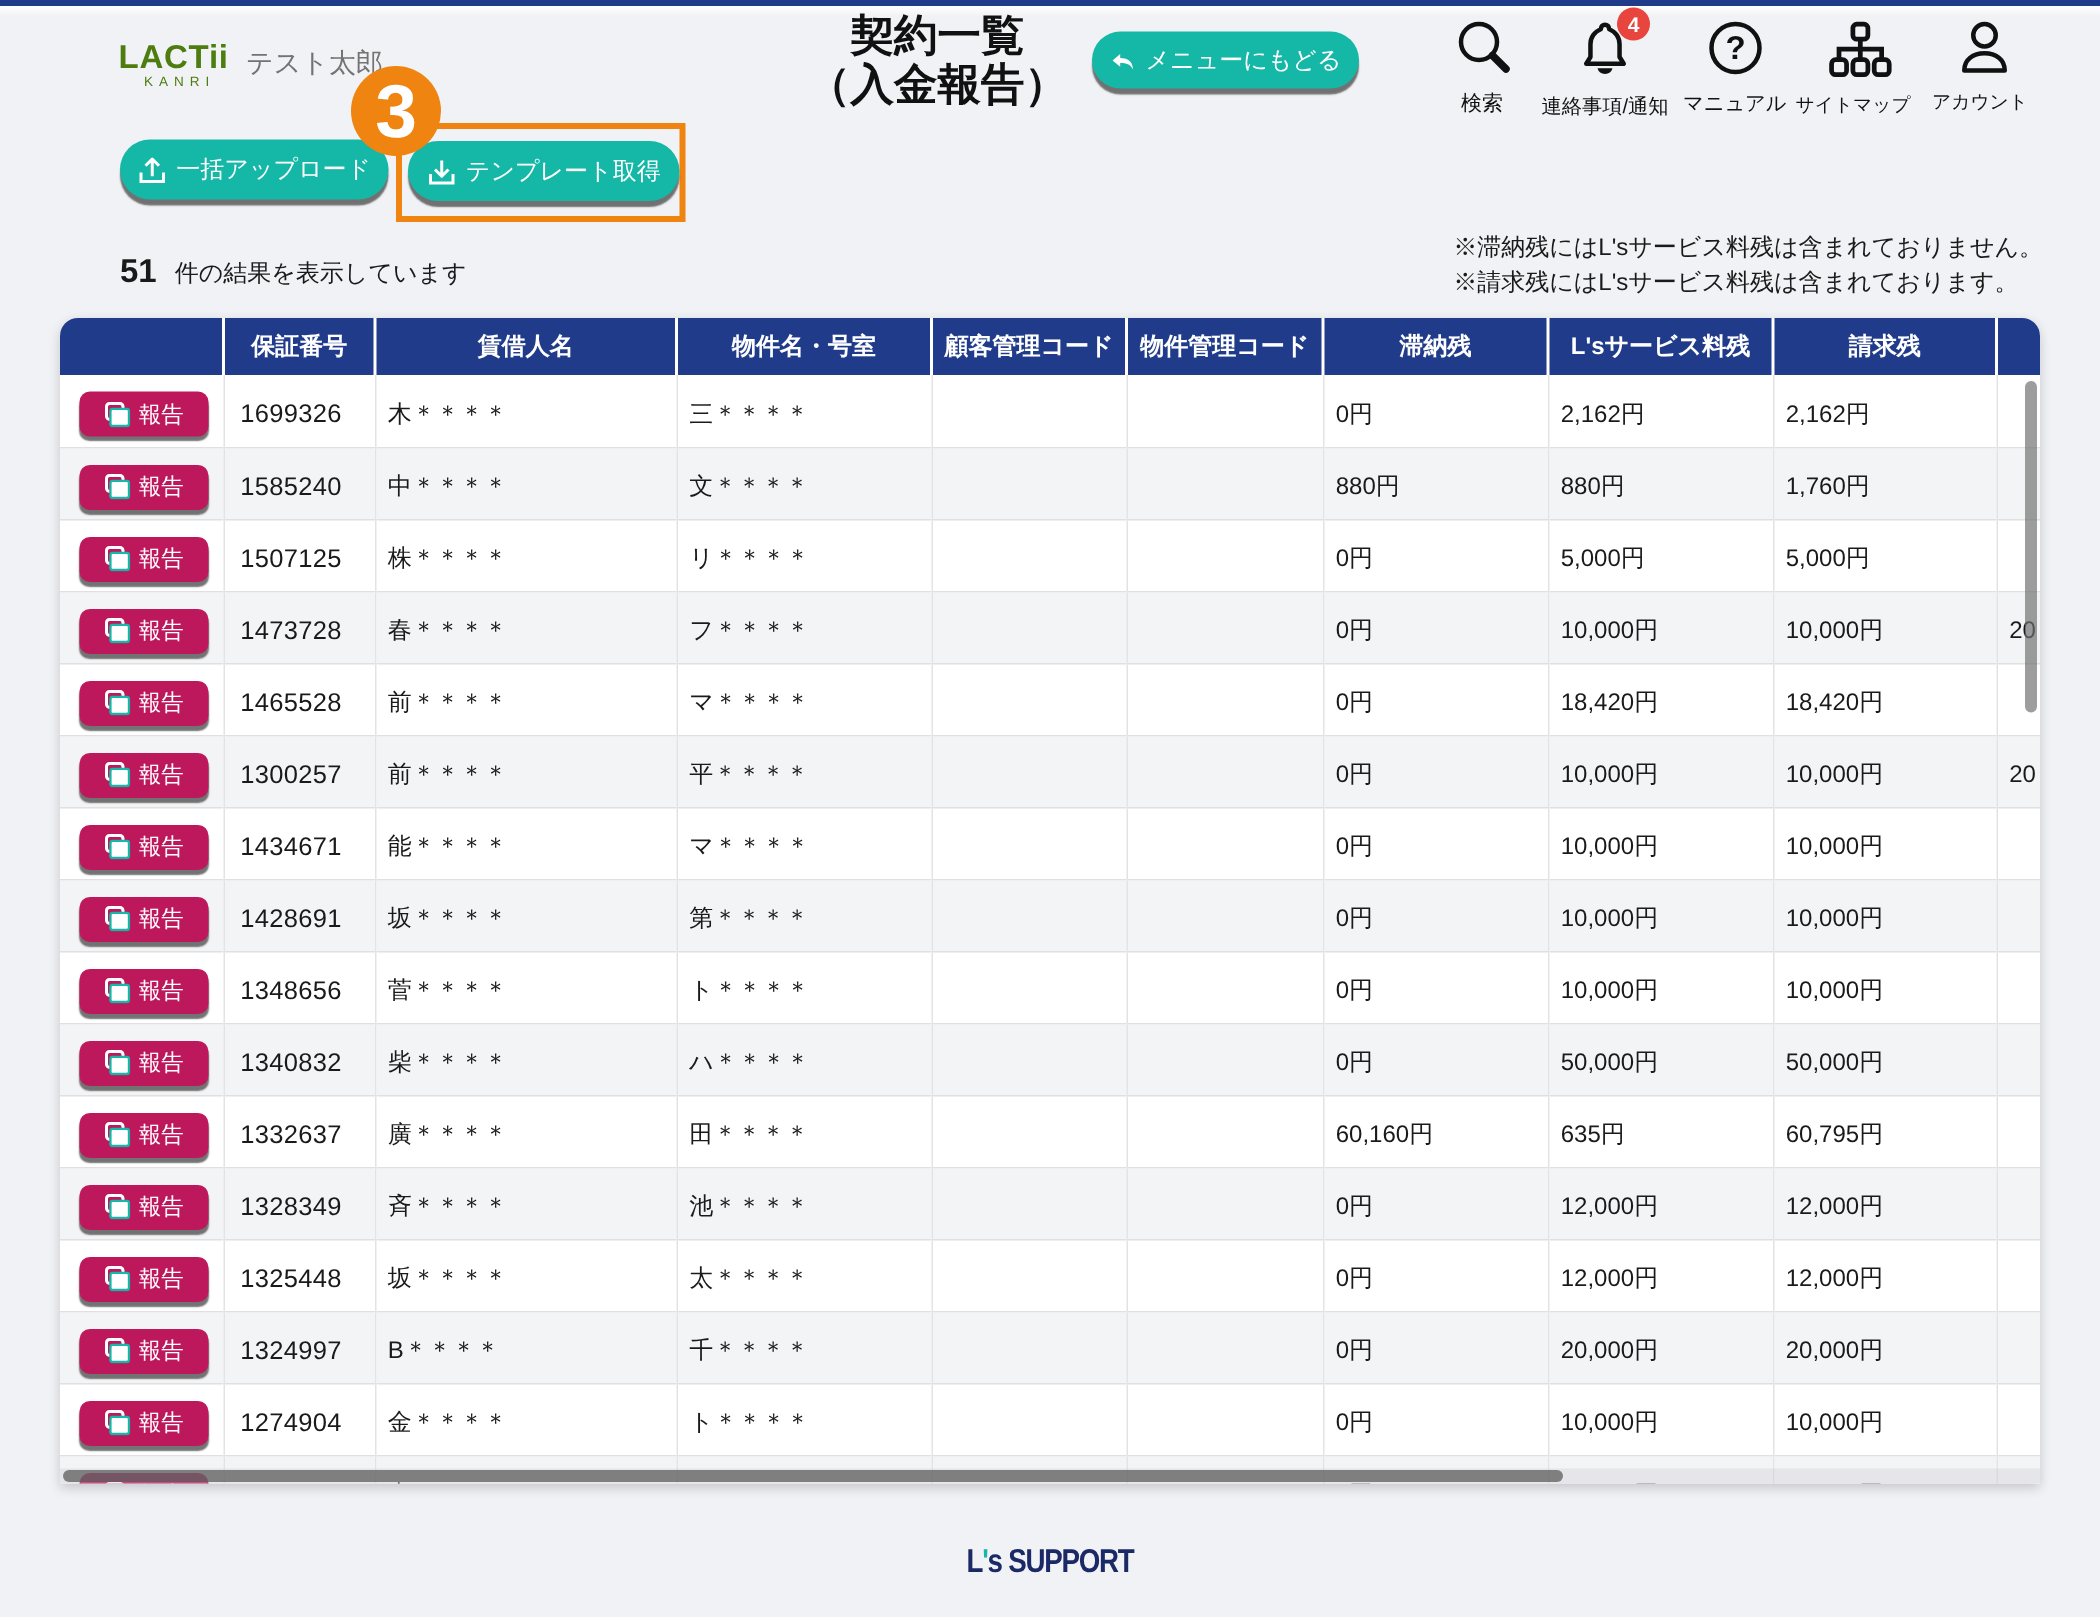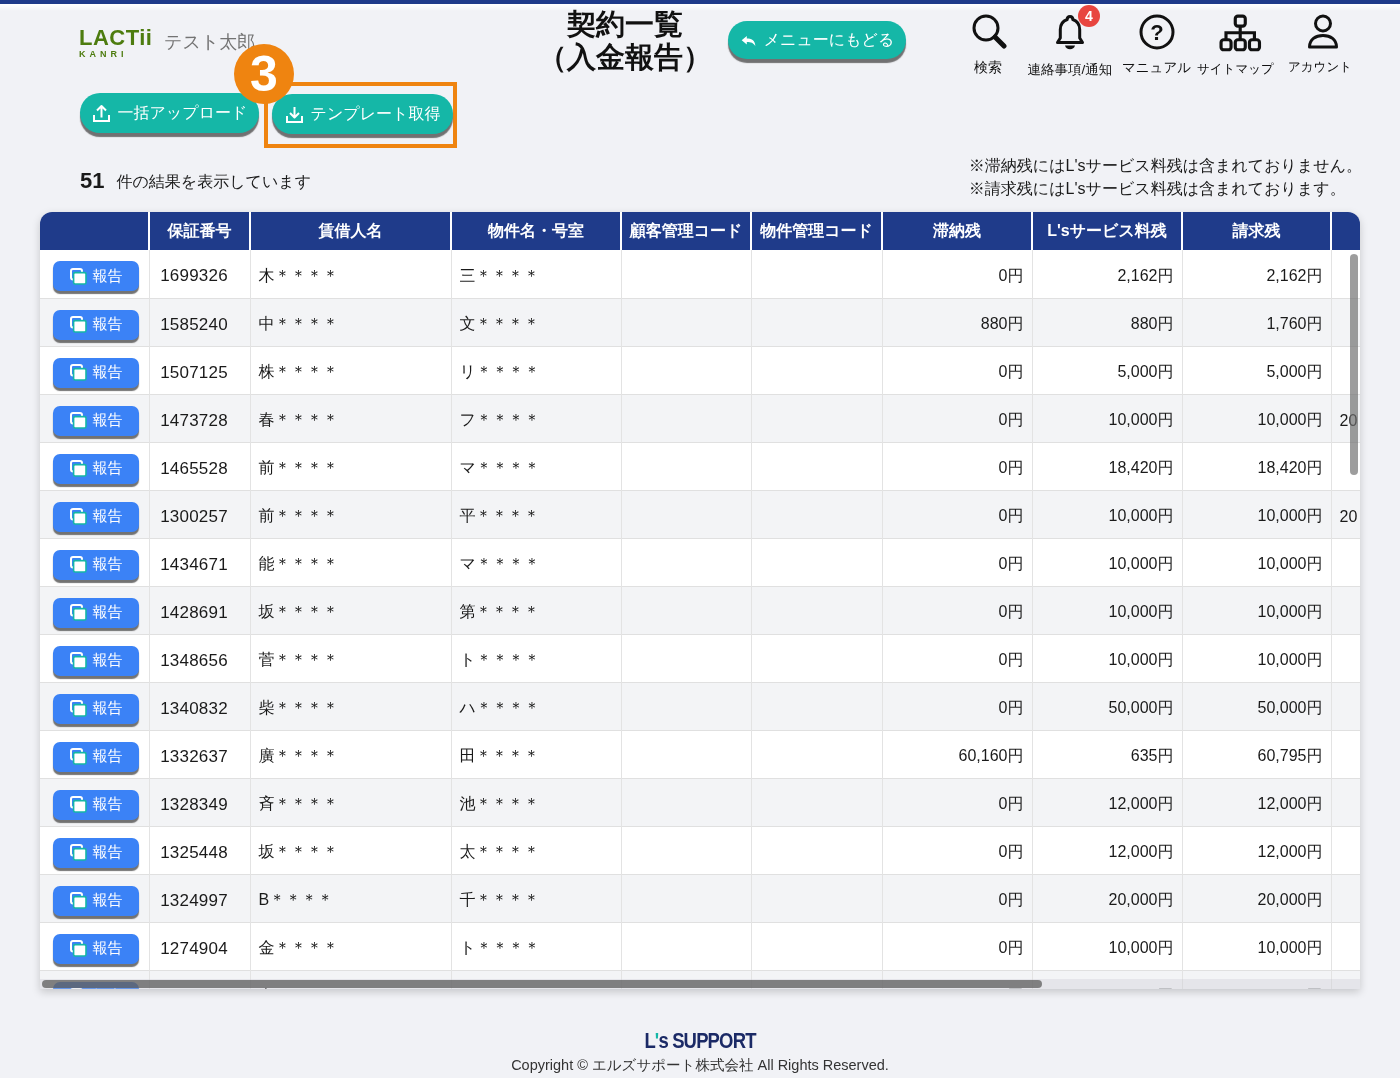--- a/index.html
+++ b/index.html
@@ -10,21 +10,21 @@
     position:relative;
     color:#1a1a1a;
   }
   .topbar { position:absolute; left:0; top:0; width:1400px; height:4px; background:#1f3b8a; }
   .topglow { position:absolute; left:0; top:4px; width:1400px; height:7px;
     background:linear-gradient(to bottom,#ffffff,#f1f2f6); }
 
   
   .logo { position:absolute; left:79px; top:29px; color:#4d7c0f; }
   .logo .l1 { font-size:22px; font-weight:bold; letter-spacing:0.5px; line-height:18px; }
-  .logo .l2 { font-size:9px; font-weight:bold; letter-spacing:4px; margin-top:2px; }
+  .logo .l2 { font-size:9px; font-weight:normal; letter-spacing:4px; margin-top:2px; margin-left:17px; }
   .username { position:absolute; left:164px; top:30px; font-size:18px; color:#737373; }
 
   .pagetitle { position:absolute; left:465px; top:8px; width:320px; text-align:center;
     font-size:29px; font-weight:bold; color:#111; line-height:33px; letter-spacing:0px;}
 
   
   .tealbtn { position:absolute; background:#15b7a7; color:#fff; border-radius:999px;
     box-shadow:0 4px 1px rgba(90,90,90,0.85); display:flex; align-items:center; justify-content:center;
     font-size:16px; }
   .menu-btn { left:728px; top:21px; width:178px; height:38px;font-family:Liberation Serif, serif; }
@@ -54,24 +54,24 @@
   table.main th { background:#1f3b8a; color:#fff; font-weight:bold; font-size:16px;
     height:38px; border-left:2px solid #fff; padding:0; }
   table.main th:first-child { border-left:none; }
   table.main td { height:48px; font-size:16px; color:#1a1a1a; border-left:1px solid #e3e3e3;
     border-top:1px solid #e0e0e0; padding:5px 8px 0 8px; background:#fff; overflow:hidden; white-space:nowrap; }
   table.main td:first-child { border-left:none; }
   table.main tr:first-child td { border-top:none; }
   table.main tr.alt td { background:#f3f4f6; }
   table.main td.num { text-align:center; font-size:17px; letter-spacing:0.2px; padding-right:19px; }
   td.name { text-align:left; }
-  td.money { text-align:right; }
+  td.money { }
   td.date { text-align:left; padding-left:6px; }
 
-  .rbtn { width:86px; height:30px; margin:0 0 0 5px; background:#3b82f6; border-radius:7px;
+  .rbtn { width:86px; height:30px; margin:0 0 0 5px; background:#be185d; border-radius:7px;
     color:#fff; font-size:15px; display:flex; align-items:center; justify-content:center;
     box-shadow:0 3px 1px rgba(90,90,90,0.85); }
   .rbtn svg { margin-right:6px; }
 
   
   .hthumb { position:absolute; left:2px; top:768px; width:1000px; height:8px; border-radius:4px;
     background:rgba(88,88,88,0.72); z-index:6; }
   .htrack { position:absolute; left:0; top:767px; width:1320px; height:11px; background:rgba(198,200,208,0.32); z-index:5; }
   .vthumb { position:absolute; left:1310px; top:42px; width:8px; height:221px; border-radius:4px;
     background:rgba(110,110,110,0.68); z-index:6; }
@@ -463,14 +463,13 @@
         </tr>
       </tbody>
     </table>
     <div class="htrack"></div>
     <div class="hthumb"></div>
     <div class="vthumb"></div>
   </div>
 
   <div class="footer">
     <div class="flogo">L<span class="ap">'</span>s SUPPORT</div>
-    <div class="fcopy">Copyright © エルズサポート株式会社 All Rights Reserved.</div>
   </div>
 
 </body></html>

